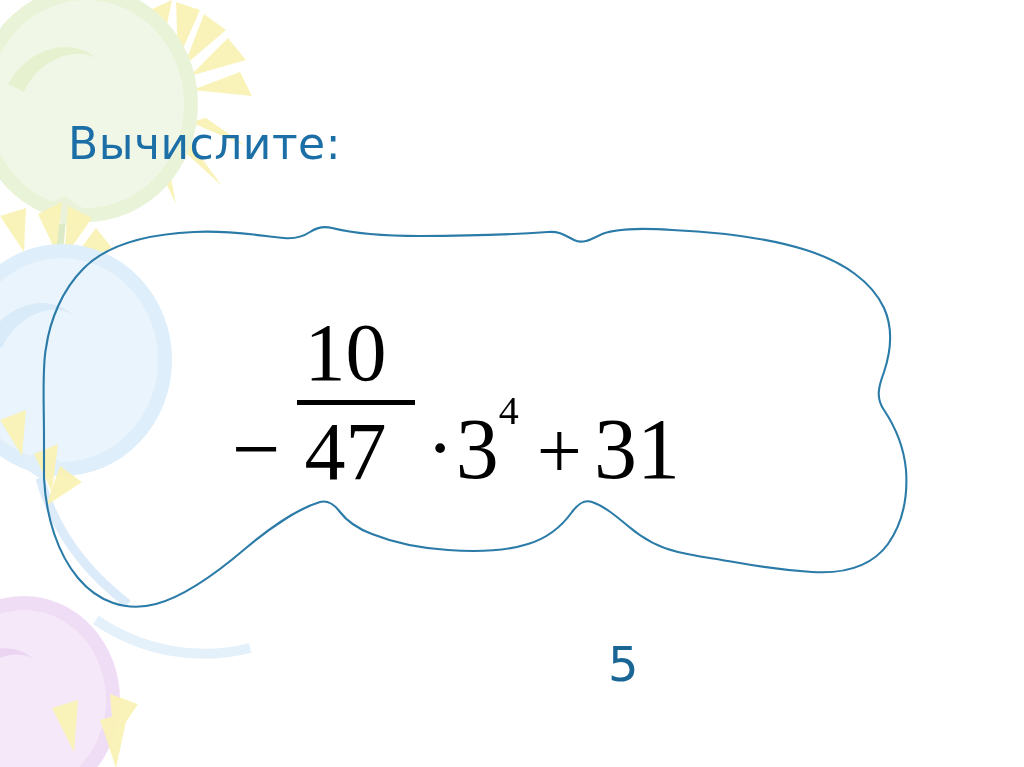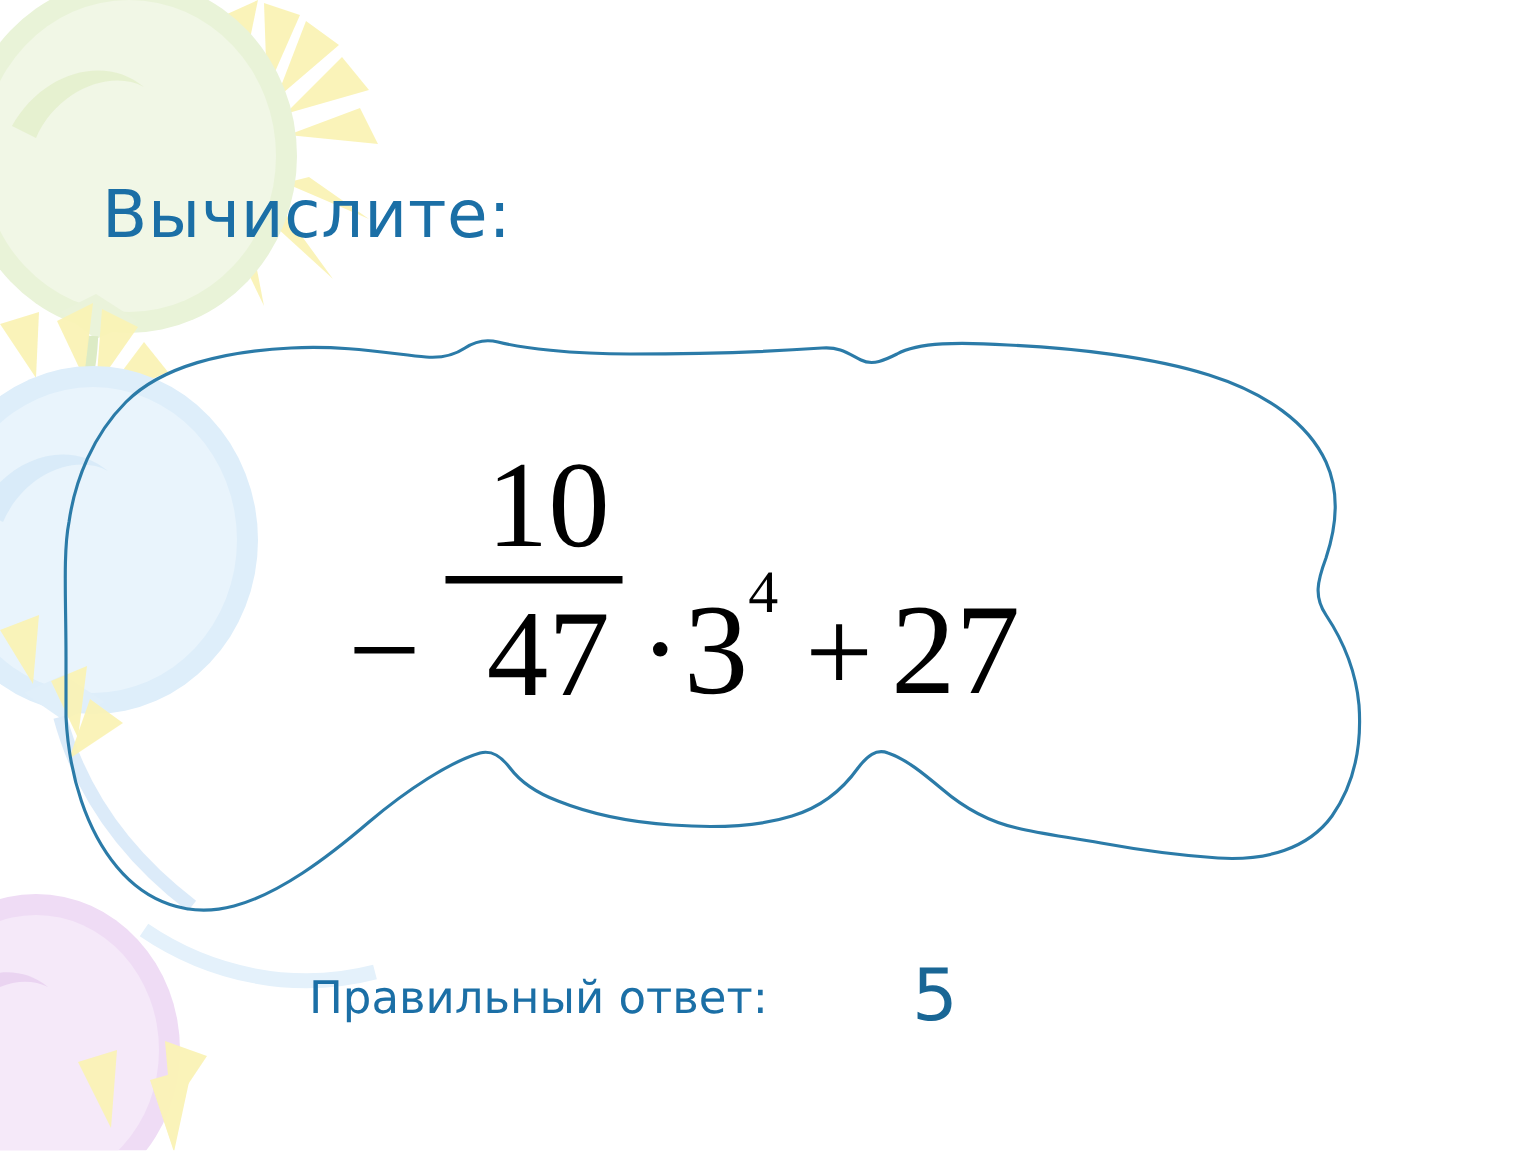--- a/index.html
+++ b/index.html
@@ -58,22 +58,22 @@
   .math .op-minus {
     font-size: 86px;
     line-height: 1;
     margin-right: 10px;
     position: relative;
     top: 46px;
   }
   .frac {
     display: inline-flex;
     flex-direction: column;
-    align-items: flex-end;
-    margin: 0 6px;
+    align-items: flex-start;
+    margin: 16px 6px;
   }
   .frac .num,
   .frac .den {
     font-size: 82px;
     line-height: 1.0;
     padding: 0 8px;
   }
   .frac .num { margin-bottom: 2px; }
   .frac .bar {
     width: 118px;
@@ -251,19 +251,18 @@
     <span class="op-minus">−</span>
     <span class="frac">
       <span class="num">10</span>
       <span class="bar"></span>
       <span class="den">47</span>
     </span>
     <span class="dot">·</span>
     <span class="base">3</span>
     <span class="exp">4</span>
     <span class="op-plus">+</span>
-    <span class="term">27</span>
+    <span class="term">31</span>
   </div>
 
-  <div class="answer-label">Правильный ответ:</div>
   <div class="answer-value">5</div>
 
 </div>
 
 </body></html>

